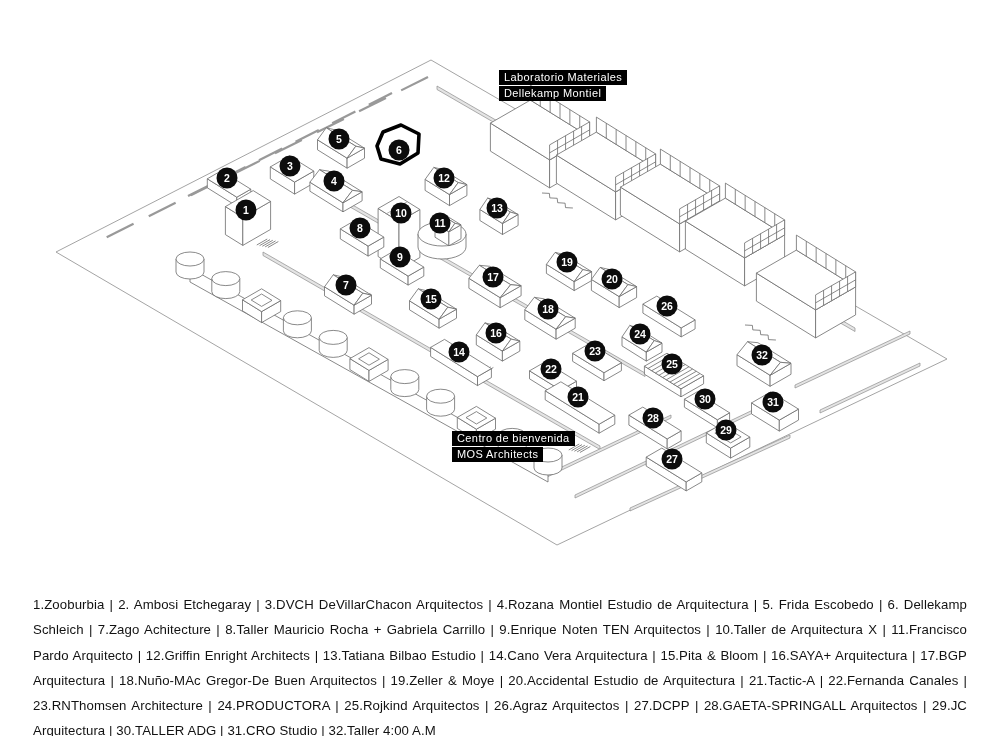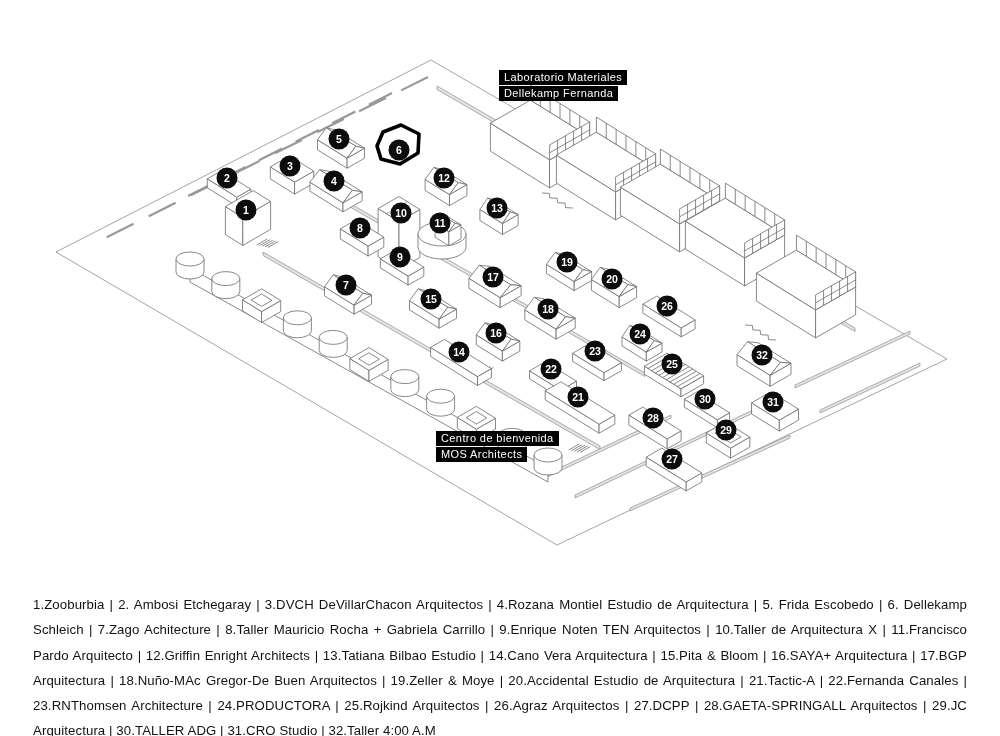--- a/index.html
+++ b/index.html
@@ -546,22 +546,22 @@
         </g>
         <g class="mk" transform="translate(672,459)">
           <circle r="10.5"></circle>
           <text y="3.9">27</text>
         </g>
       </g>
     </svg>
 
   <div class="callout" style="left:499px;top:70px;">
     <div class="cl">Laboratorio Materiales</div>
-    <div class="cl">Dellekamp Fernanda</div>
+    <div class="cl">Dellekamp Montiel</div>
   </div>
 
-  <div class="callout" style="left:436px;top:431px;">
+  <div class="callout" style="left:452px;top:431px;">
     <div class="cl">Centro de bienvenida</div>
     <div class="cl">MOS Architects</div>
   </div>
 
   <div class="legend">1.Zooburbia | 2. Ambosi Etchegaray | 3.DVCH DeVillarChacon Arquitectos | 4.Rozana Montiel Estudio de Arquitectura | 5. Frida Escobedo | 6. Dellekamp Schleich | 7.Zago Achitecture | 8.Taller Mauricio Rocha + Gabriela Carrillo | 9.Enrique Noten TEN Arquitectos | 10.Taller de Arquitectura X | 11.Francisco Pardo Arquitecto | 12.Griffin Enright Architects | 13.Tatiana Bilbao Estudio | 14.Cano Vera Arquitectura | 15.Pita &amp; Bloom | 16.SAYA+ Arquitectura | 17.BGP Arquitectura | 18.Nuño-MAc Gregor-De Buen Arquitectos | 19.Zeller &amp; Moye | 20.Accidental Estudio de Arquitectura | 21.Tactic-A | 22.Fernanda Canales | 23.RNThomsen Architecture | 24.PRODUCTORA | 25.Rojkind Arquitectos | 26.Agraz Arquitectos | 27.DCPP | 28.GAETA-SPRINGALL Arquitectos | 29.JC Arquitectura | 30.TALLER ADG | 31.CRO Studio | 32.Taller 4:00 A.M</div>
 </div>
 
 </body></html>

